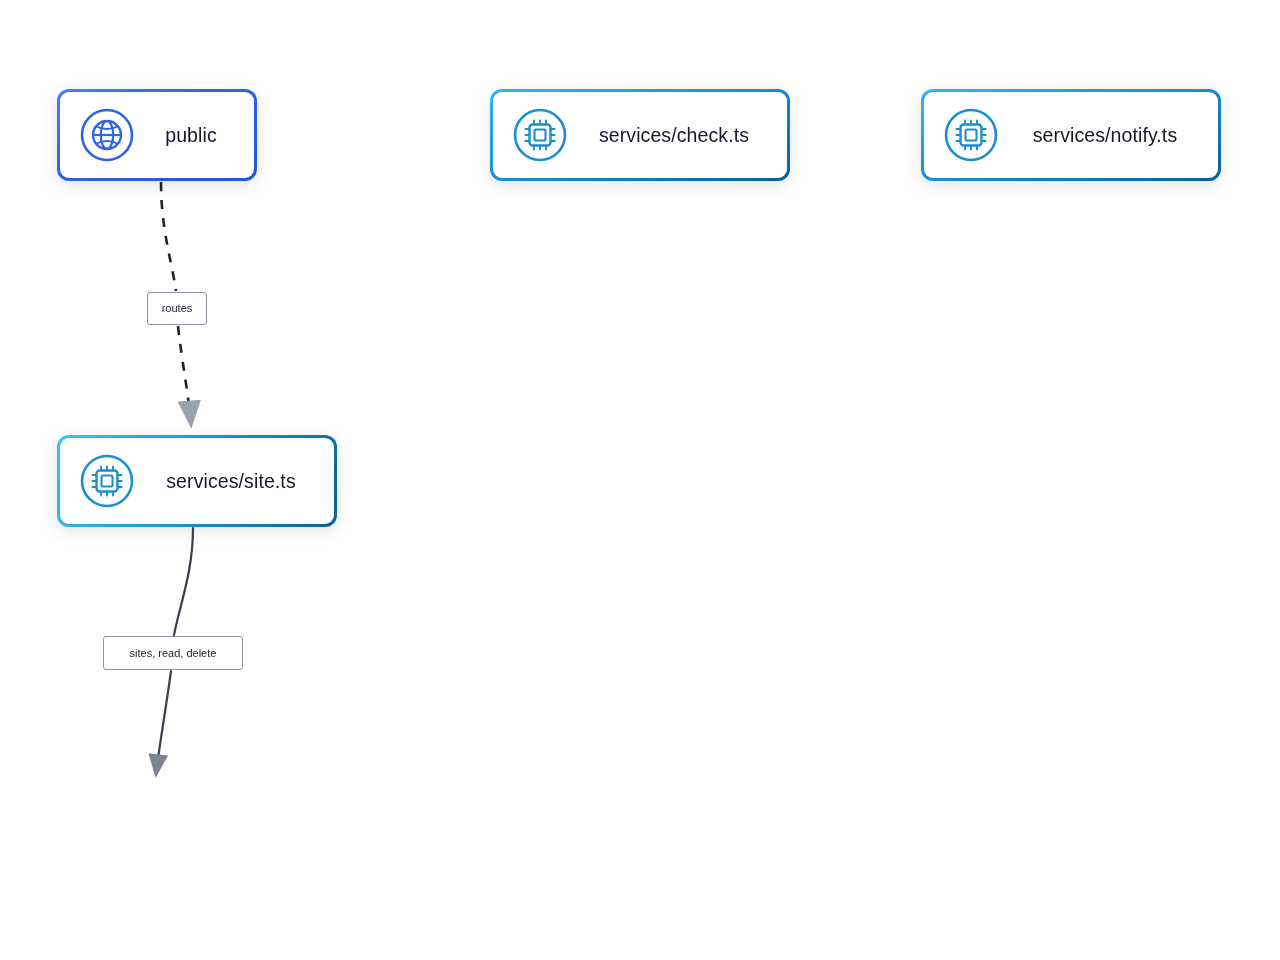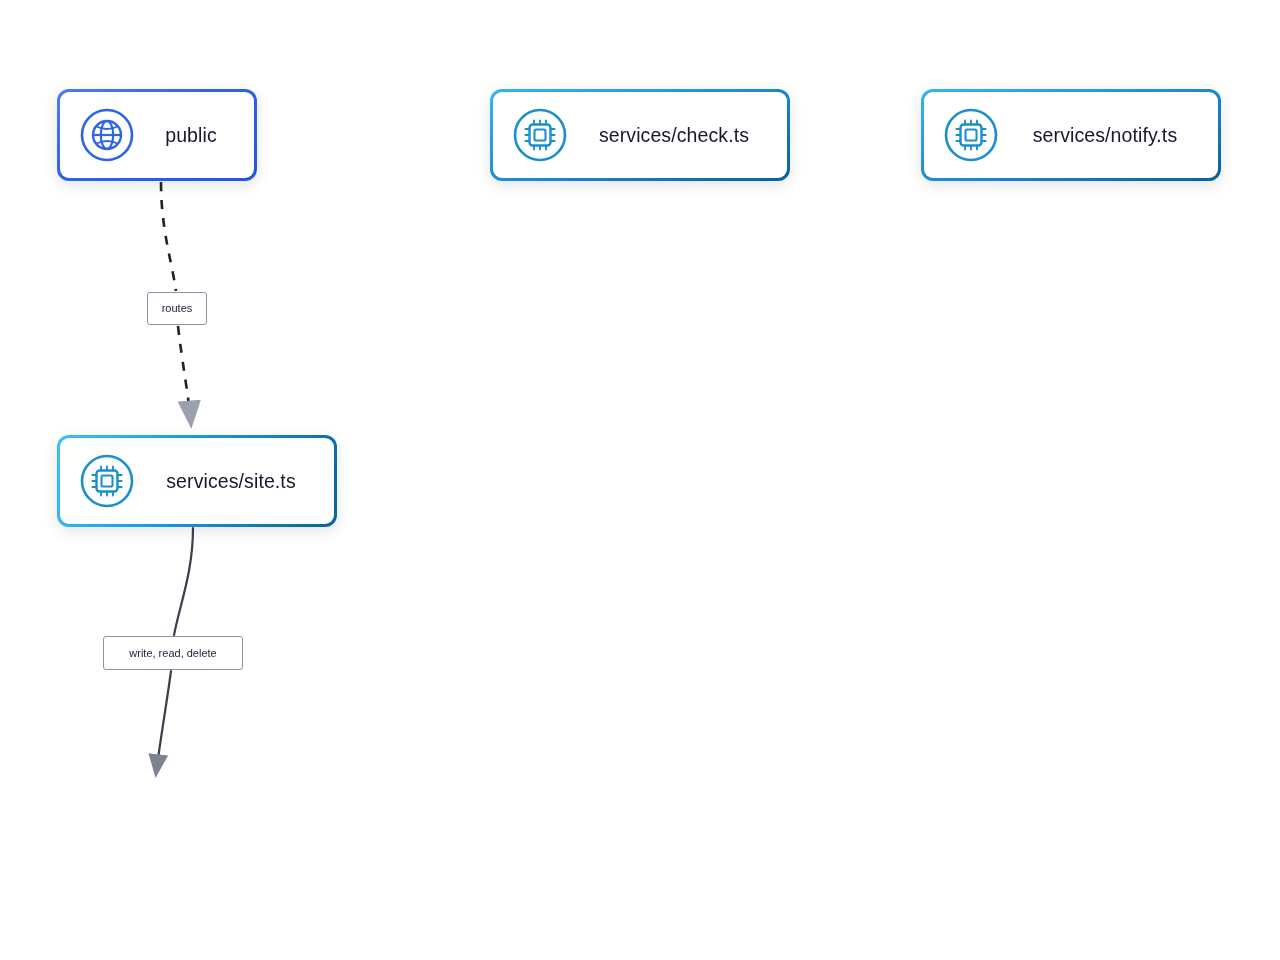--- a/index.html
+++ b/index.html
@@ -216,15 +216,15 @@
           <line x1="39.7" y1="35" x2="43.6" y2="35"></line>
         </g>
       </svg>
       <div class="node-label">services/notify.ts</div>
     </div>
   </div>
 
 
   <div class="edge-label" id="label-routes">routes</div>
 
-  <div class="edge-label" id="label-crud">write, read, delete</div>
+  <div class="edge-label" id="label-crud">sites, read, delete</div>
 
 </div>
 
 </body></html>

